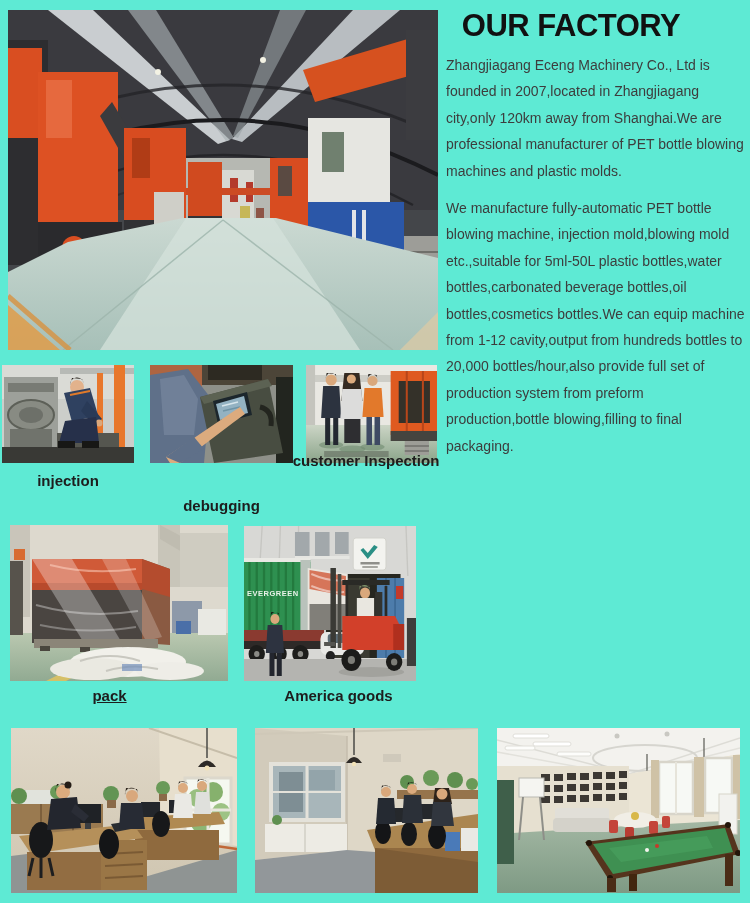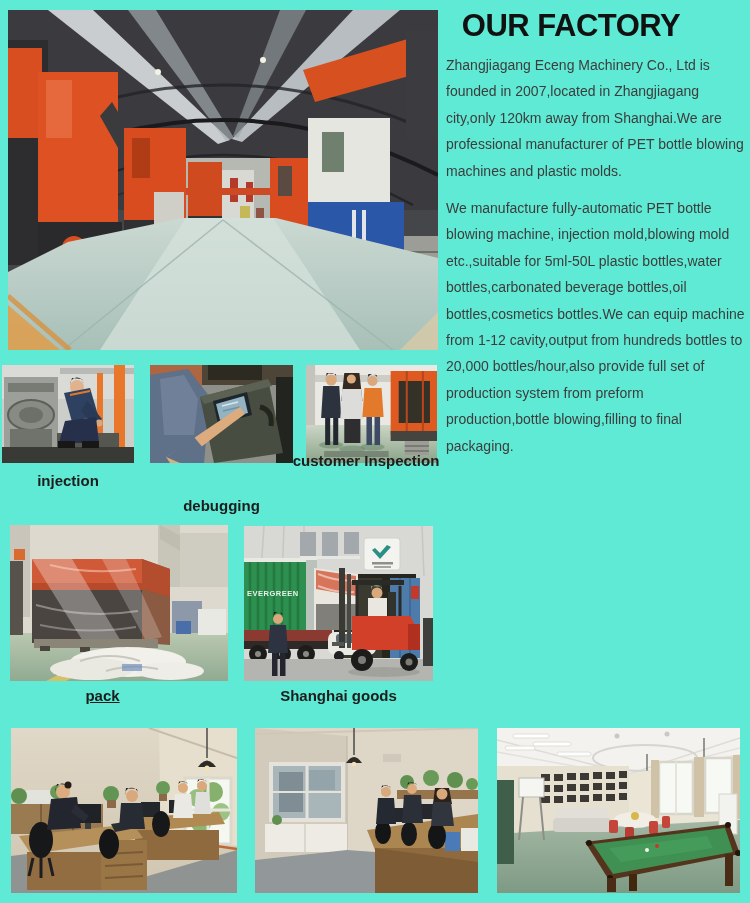--- a/index.html
+++ b/index.html
@@ -247,23 +247,23 @@
       <rect x="4" y="24" width="11" height="11" fill="#d86b31"></rect>
       <g>
         <ellipse cx="118" cy="137" rx="58" ry="15" fill="#f1f0ea"></ellipse>
         <ellipse cx="82" cy="144" rx="42" ry="11" fill="#eae9e1"></ellipse>
         <ellipse cx="160" cy="146" rx="34" ry="9" fill="#eeede7"></ellipse>
         <path d="M70,136 q30,-10 60,0 M96,146 q26,-8 52,-2" stroke="#c9c8c0" stroke-width="2" fill="none"></path>
         <rect x="112" y="139" width="20" height="7" fill="#6a88b8" opacity=".65"></rect>
       </g>
     </svg>
   </div>
-  <div class="caption" style="left:0px;top:687px;width:205px;text-decoration:underline;">pack</div>
-
-  <div class="photo" style="left:244px;top:526px;width:189px;height:155px;">
+  <div class="caption" style="left:7px;top:687px;width:205px;text-decoration:underline;">pack</div>
+
+  <div class="photo" style="left:244px;top:526px;width:172px;height:155px;">
     <svg viewBox="0 0 189 155" preserveAspectRatio="none">
       <rect width="189" height="155" fill="#d8d8d5"></rect>
       <g stroke="#c6c6c2" stroke-width="1.5">
         <line x1="20" y1="0" x2="16" y2="60"></line>
           <line x1="40" y1="0" x2="38" y2="55"></line>
         <line x1="60" y1="0" x2="59" y2="50"></line>
           <line x1="178" y1="0" x2="180" y2="50"></line>
       </g>
       <rect x="56" y="6" width="16" height="24" fill="#a2a8ab"></rect>
       <rect x="78" y="6" width="16" height="24" fill="#a2a8ab"></rect>
@@ -343,21 +343,21 @@
         <circle cx="34" cy="93" r="5" fill="#d9a87c"></circle>
         <path d="M29,92 a5,5 0 0 1 10,-1 l-1,-4 -8,-1 z" fill="#17130f"></path>
         <path d="M26,99 h16 l2,28 h-20 z" fill="#2d3340"></path>
         <rect x="28" y="127" width="5.5" height="23" fill="#23262e"></rect>
         <rect x="36" y="127" width="5.5" height="23" fill="#23262e"></rect>
       </g>
       <rect x="179" y="92" width="10" height="48" fill="#3e3e3c"></rect>
     </svg>
     <span class="container-label">EVERGREEN</span>
   </div>
-  <div class="caption" style="left:244px;top:687px;width:189px;">Shanghai goods</div>
+  <div class="caption" style="left:244px;top:687px;width:189px;">America goods</div>
 
   <div class="photo" style="left:11px;top:728px;width:226px;height:165px;">
     <svg viewBox="0 0 226 165" preserveAspectRatio="none">
       <defs>
         <linearGradient id="o1w" x1="0" y1="0" x2="0" y2="1">
           <stop offset="0" stop-color="#e0d8c8"></stop>
             <stop offset="1" stop-color="#cfc5b0"></stop>
         </linearGradient>
       </defs>
       <rect width="226" height="165" fill="url(#o1w)"></rect>

